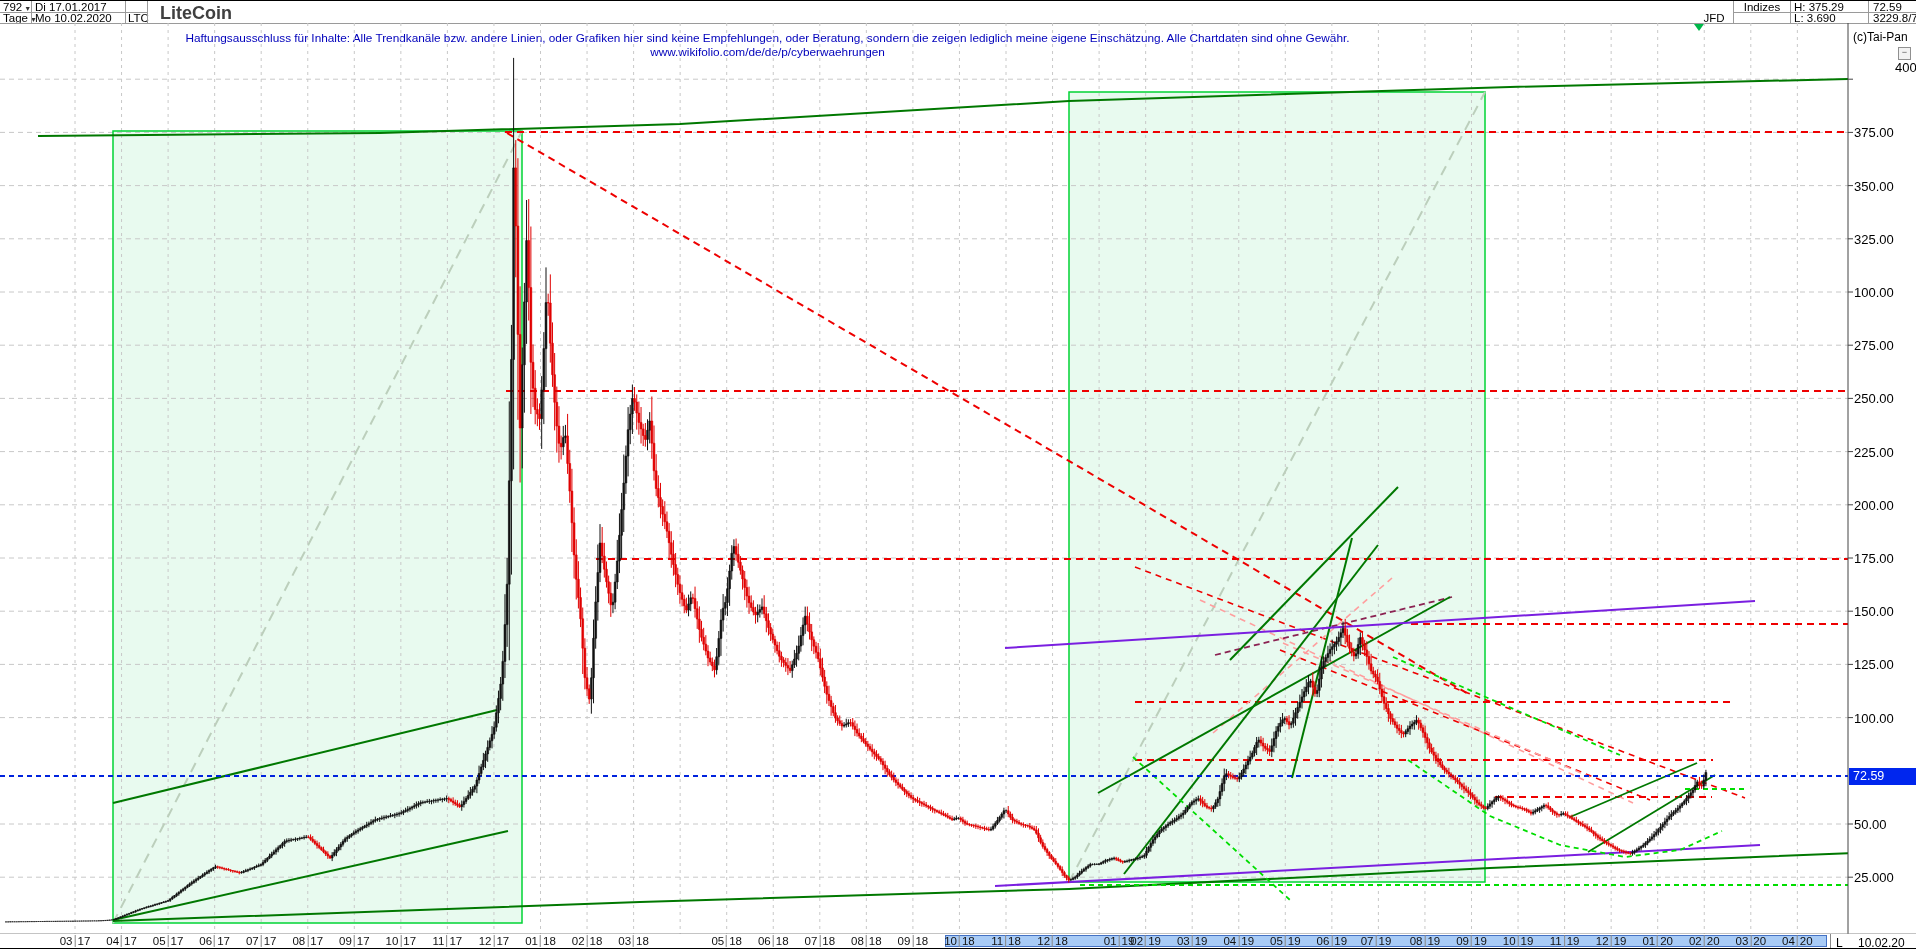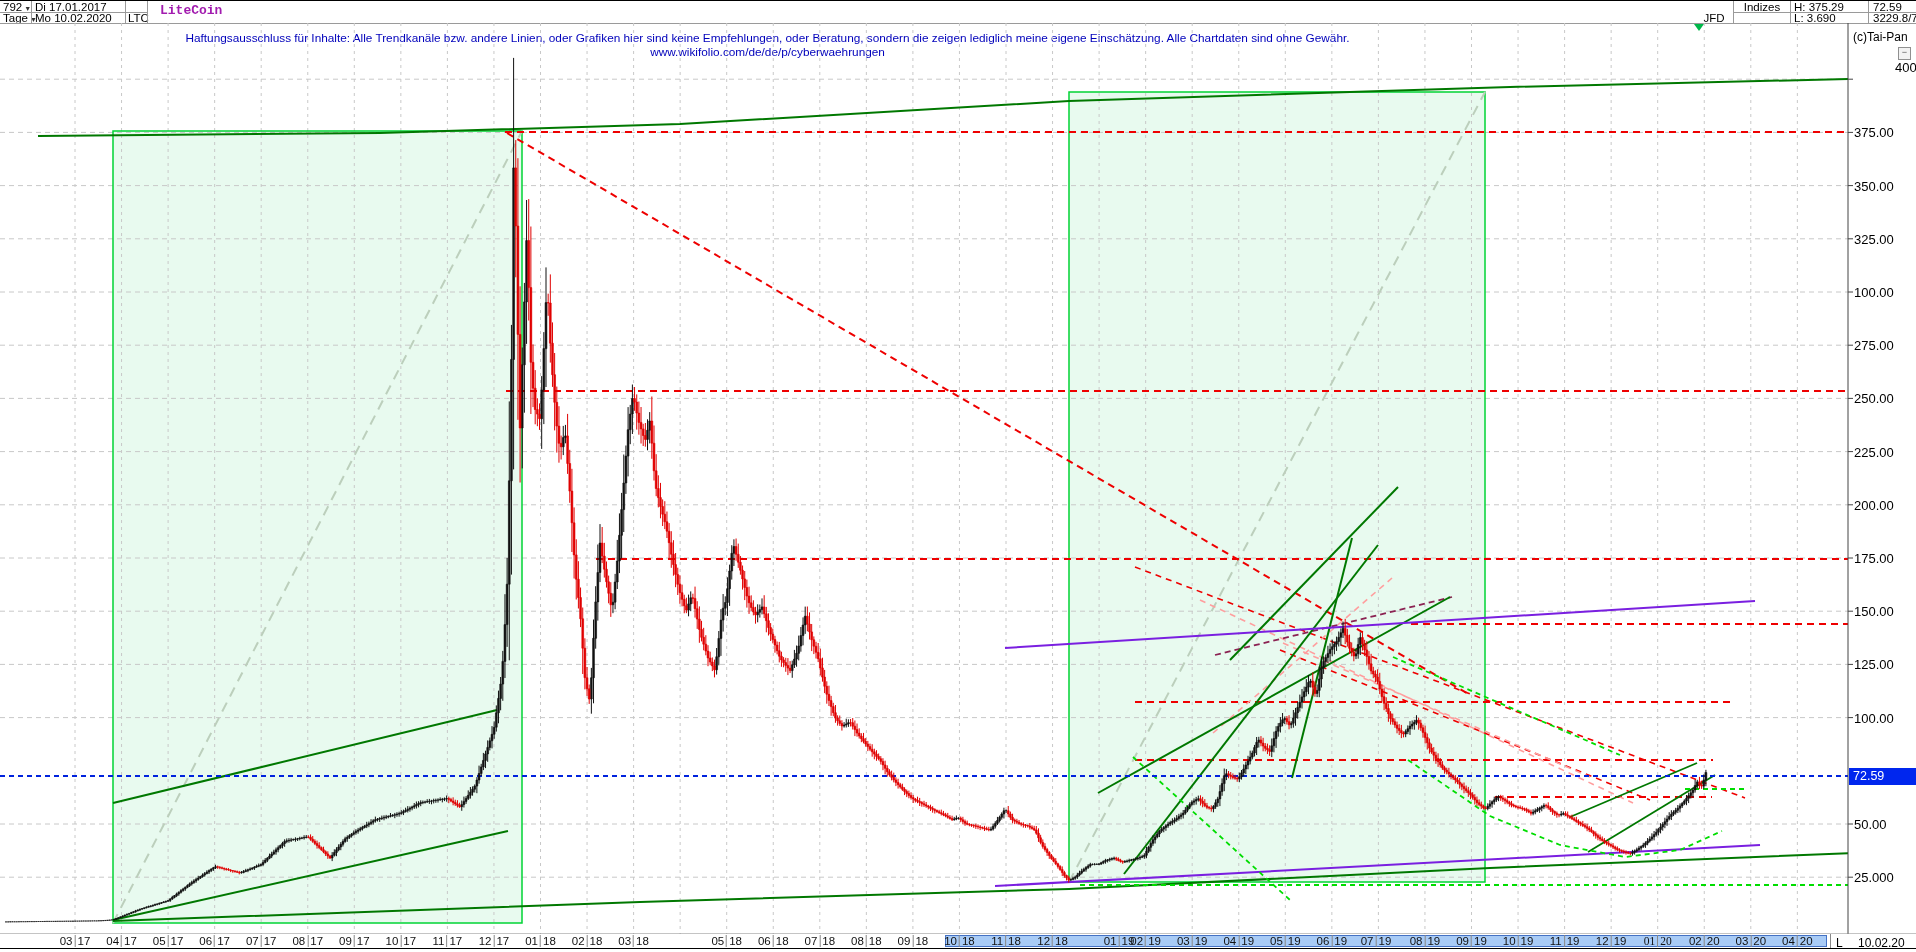--- a/index.html
+++ b/index.html
@@ -2,21 +2,21 @@
 <html><head>
 <meta charset="utf-8">
 <style>
   html,body{margin:0;padding:0;background:#fff;}
   #stage{position:relative;width:1916px;height:952px;background:#fff;overflow:hidden;
          font-family:"Liberation Sans","DejaVu Sans",sans-serif;-webkit-font-smoothing:antialiased;}
   .hline{position:absolute;left:0;width:100%;background:#000;}
   .cellborder{position:absolute;background:#9a9a9a;}
   .hcell{position:absolute;font-size:11.5px;color:#000;white-space:nowrap;line-height:11px;}
   .hcell .arrow{font-size:7px;color:#333;margin-left:2px;}
-  #chart-title{position:absolute;left:160px;top:3px;font-size:13px;font-weight:bold;color:#a21caf;font-family:Liberation Mono, monospace;}
+  #chart-title{position:absolute;left:160px;top:3px;font-size:18px;font-weight:bold;color:#404040;}
   #disclaimer{position:absolute;left:150px;top:31px;width:1235px;text-align:center;
               font-size:11.8px;color:#0000bb;}
   #copyright{position:absolute;left:1853px;top:30px;font-size:12px;color:#000;}
   #collapse-box{position:absolute;left:1898px;top:47px;width:11px;height:11px;border:1px solid #909090;
                 background:#f2f2f2;font-size:9px;line-height:9px;text-align:center;color:#555;}
   #top-marker{position:absolute;left:1694px;top:24px;width:0;height:0;
               border-left:5px solid transparent;border-right:5px solid transparent;border-top:7px solid #00b84a;}
   svg{position:absolute;left:0;top:0;}
   .ylab{position:absolute;left:1854px;font-size:13px;color:#000;white-space:nowrap;}
   #price-badge{position:absolute;left:1849px;top:768px;width:64px;height:17px;background:#0026ee;
@@ -235,21 +235,21 @@
         <div class="xlab" style="left: 1192.2px; transform: translateX(-50%);"><span>03</span><span class="tick"></span><span>19</span></div>
         <div class="xlab" style="left: 1238.75px; transform: translateX(-50%);"><span>04</span><span class="tick"></span><span>19</span></div>
         <div class="xlab" style="left: 1285.3px; transform: translateX(-50%);"><span>05</span><span class="tick"></span><span>19</span></div>
         <div class="xlab" style="left: 1331.85px; transform: translateX(-50%);"><span>06</span><span class="tick"></span><span>19</span></div>
         <div class="xlab" style="left: 1376px; transform: translateX(-50%);"><span>07</span><span class="tick"></span><span>19</span></div>
         <div class="xlab" style="left: 1424.95px; transform: translateX(-50%);"><span>08</span><span class="tick"></span><span>19</span></div>
         <div class="xlab" style="left: 1471.5px; transform: translateX(-50%);"><span>09</span><span class="tick"></span><span>19</span></div>
         <div class="xlab" style="left: 1518.05px; transform: translateX(-50%);"><span>10</span><span class="tick"></span><span>19</span></div>
         <div class="xlab" style="left: 1564.6px; transform: translateX(-50%);"><span>11</span><span class="tick"></span><span>19</span></div>
         <div class="xlab" style="left: 1611.15px; transform: translateX(-50%);"><span>12</span><span class="tick"></span><span>19</span></div>
-        <div class="xlab" style="left: 1657.7px; transform: translateX(-50%); font-family: Liberation Serif, serif;"><span>01</span><span class="tick"></span><span>20</span></div>
+        <div class="xlab" style="left: 1657.7px; transform: translateX(-50%);"><span>01</span><span class="tick"></span><span>20</span></div>
         <div class="xlab" style="left: 1704.25px; transform: translateX(-50%);"><span>02</span><span class="tick"></span><span>20</span></div>
         <div class="xlab" style="left: 1750.8px; transform: translateX(-50%);"><span>03</span><span class="tick"></span><span>20</span></div>
         <div class="xlab" style="left: 1797.35px; transform: translateX(-50%);"><span>04</span><span class="tick"></span><span>20</span></div>
       </div>
   </div>
   <div id="lsep"></div>
   <div id="l-marker">L</div>
   <div id="corner-date">10.02.20</div>
   <div class="hline" style="top:948px;height:1px"></div>
 

